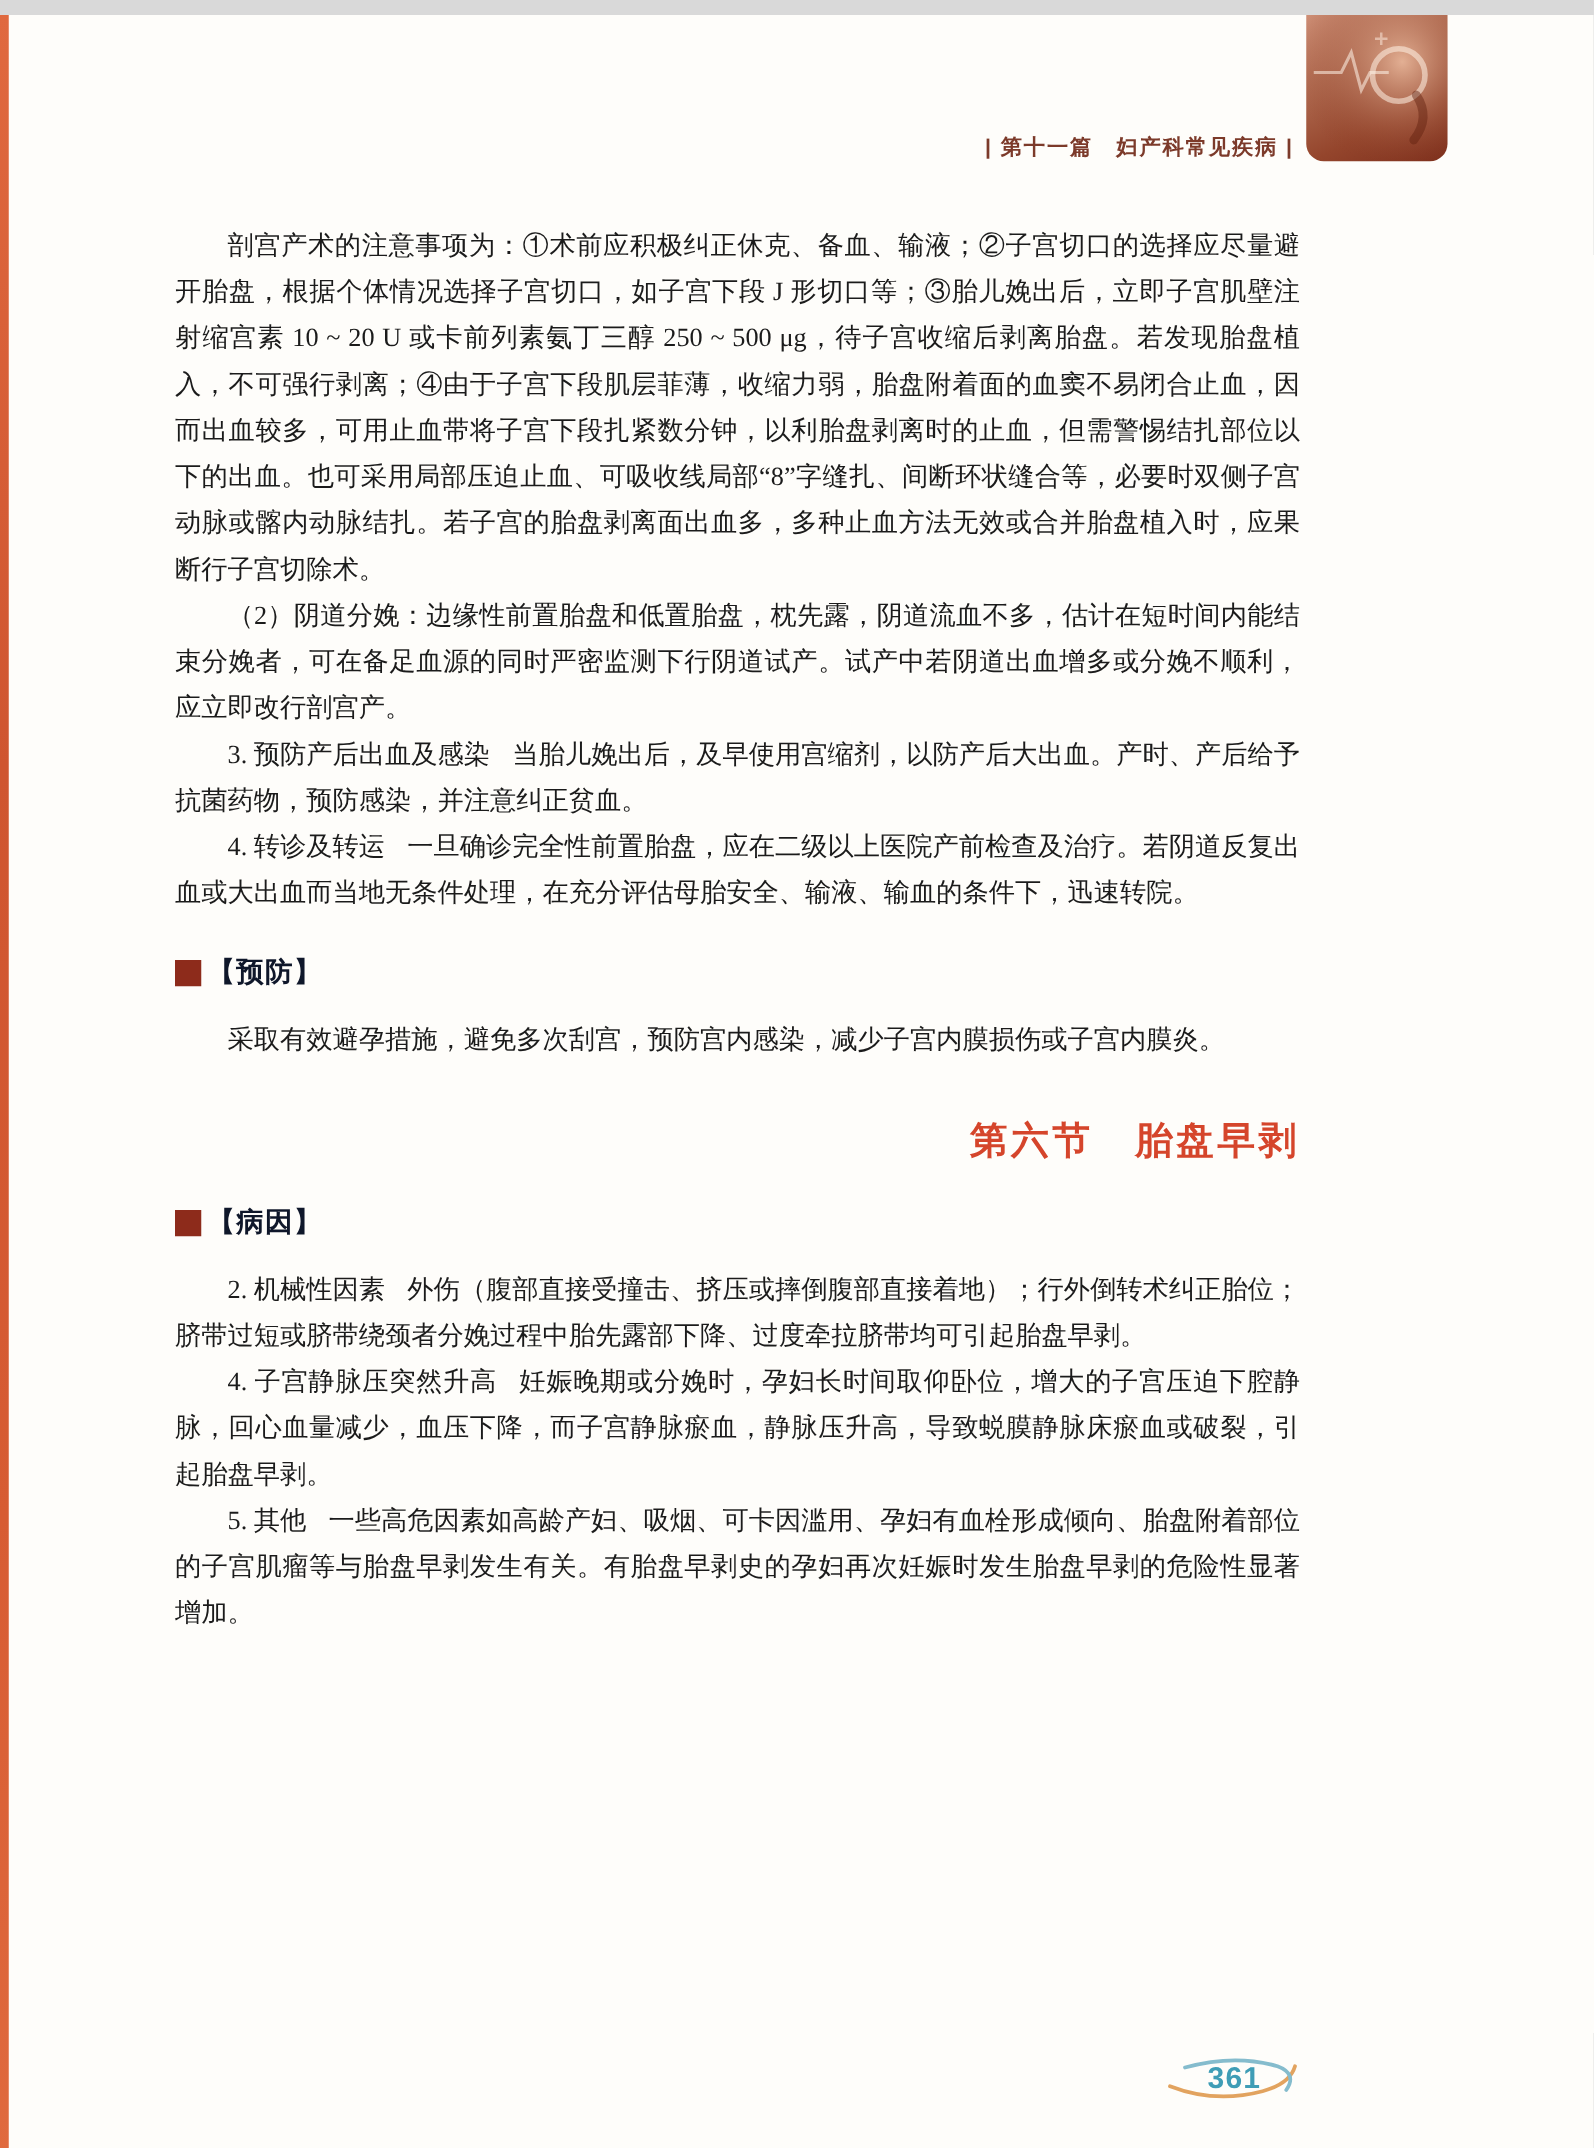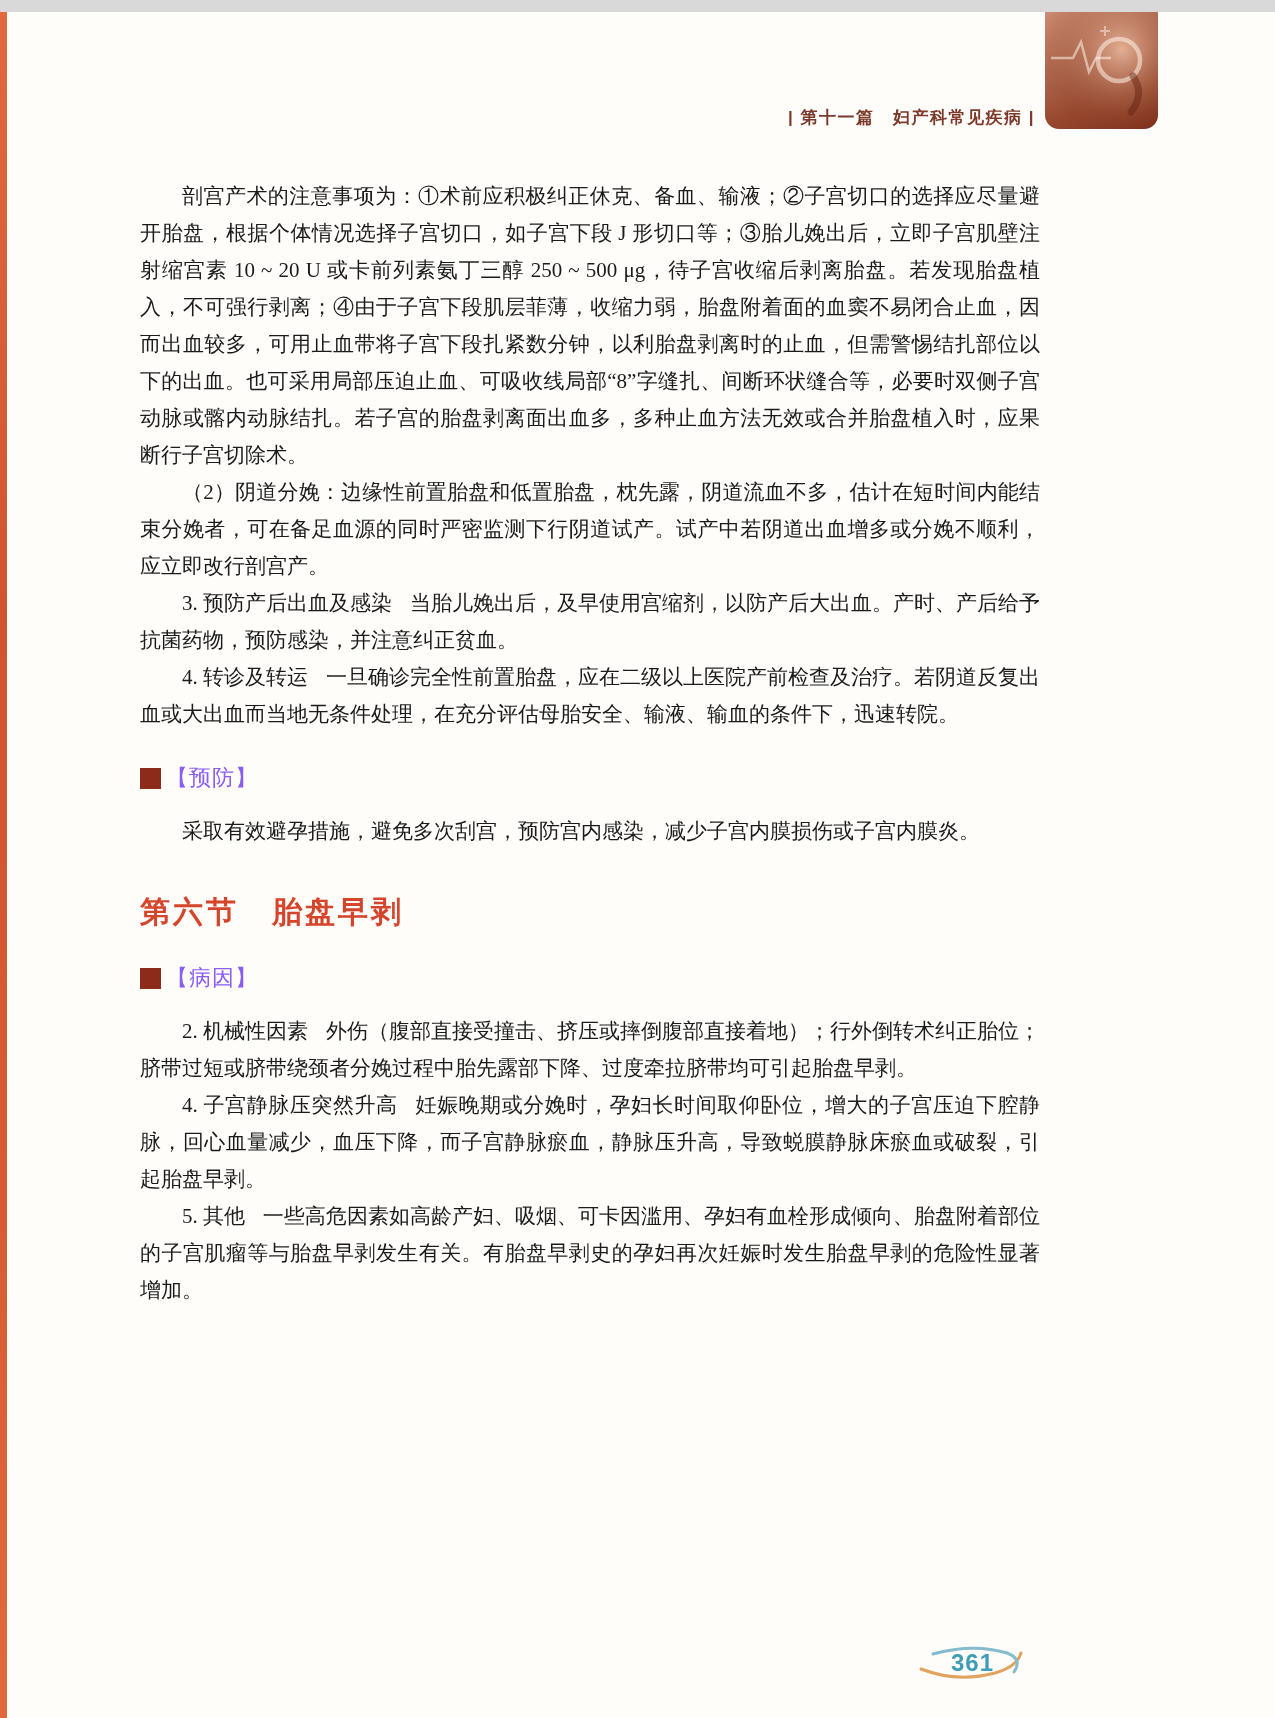--- a/index.html
+++ b/index.html
@@ -26,29 +26,29 @@
   .content { position:absolute; left:140px; top:166px; width:900px; }
   .para {
     font-size:21px; line-height:37px; text-align:justify;
     text-indent:2em;
   }
   .no-indent { text-indent:0; }
   .run-in { font-weight:400; margin-right:0.85em; }
   .subhead { display:flex; align-items:center; margin:30px 0 20px; }
   .subhead-square { width:21px; height:21px; background:#8d2b1b; margin-right:5px; flex:0 0 auto; }
   .subhead-label {
-    font-family:"Liberation Sans",sans-serif; font-weight:400;
-    font-size:22px; color:#8b5cf6; letter-spacing:1px;
+    font-family:"Liberation Sans",sans-serif; font-weight:700;
+    font-size:22px; color:#0f172a; letter-spacing:1px;
   }
   .section-title {
-    margin:42px 0 26px; text-align:left;
+    margin:42px 0 26px; text-align:right;
     font-family:"Liberation Sans",sans-serif; font-weight:700;
     font-size:30px; color:#d5452b; letter-spacing:3px;
   }
-  .footer { position:absolute; right:248px; bottom:46px; width:112px; height:42px; }
+  .footer { position:absolute; right:233px; bottom:46px; width:112px; height:42px; }
   .footer svg { position:absolute; left:0; top:0; }
   .page-num {
     position:absolute; left:36px; top:7px;
     font-family:"Liberation Sans",sans-serif; font-size:24px; font-weight:700;
     color:#3f9db6; letter-spacing:1px;
   }
 </style>
 </head>
 <body>
 

